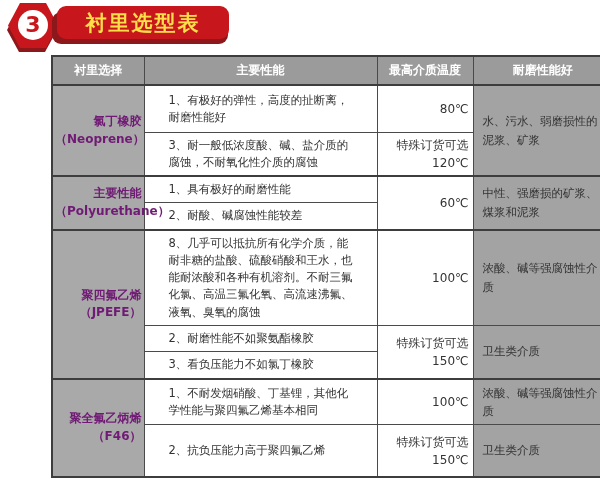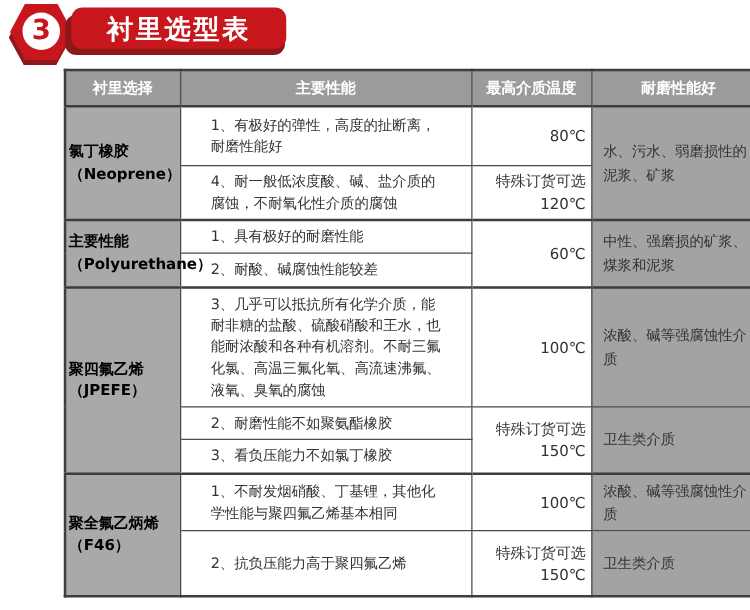--- a/index.html
+++ b/index.html
@@ -30,21 +30,21 @@
     font-size:22px;font-weight:bold;color:#c8161d;line-height:1;
   }
   .banner-shadow{
     position:absolute;left:52px;top:12px;width:176px;height:32px;
     background:#8c181c;border-radius:9px;
   }
   .banner{
     position:absolute;left:57px;top:6px;width:172px;height:33px;
     background:#c8161d;border-radius:9px;
     display:flex;align-items:center;justify-content:center;
-    color:#ffffff;font-size:21px;font-weight:bold;letter-spacing:2px;
+    color:#fde047;font-size:21px;font-weight:bold;letter-spacing:2px;
   }
   
   table.lining{
     position:absolute;left:12px;top:55px;
     width:561px;
     border-collapse:collapse;
     table-layout:fixed;
     font-size:11.5px;
     margin-left:39px;
   }
@@ -52,23 +52,23 @@
     border:1px solid #4a4a4a;
   }
   table.lining{border:2px solid #3d3d3d;}
   tr.group-top th,tr.group-top td{border-top:2px solid #3d3d3d;}
   th.col-hdr{
     background:#9b9b9b;color:#ffffff;
     font-size:12px;font-weight:bold;
     height:23px;text-align:center;padding:2px;
   }
   td.material{
-    background:#a9a9a9;color:#000000;
+    background:#a9a9a9;color:#701a75;
     font-weight:bold;font-size:12px;
-    text-align:left;vertical-align:middle;padding:2px;
+    text-align:right;vertical-align:middle;padding:2px;
     line-height:1.45;
   }
   td.perf{
     background:#ffffff;text-align:left;vertical-align:middle;
     padding:4px 24px;line-height:1.5;
   }
   td.temp{
     background:#ffffff;text-align:right;vertical-align:middle;
     font-size:12px;padding:3px 4px;line-height:1.5;
   }
@@ -114,21 +114,21 @@
       <tr class="group-top r1">
         <td class="material" rowspan="2">
           <div>氯丁橡胶</div>
           <div>（Neoprene）</div>
         </td>
         <td class="perf">1、有极好的弹性，高度的扯断离，耐磨性能好</td>
         <td class="temp">80℃</td>
         <td class="scope" rowspan="2">水、污水、弱磨损性的泥浆、矿浆</td>
       </tr>
       <tr class="r2">
-        <td class="perf">4、耐一般低浓度酸、碱、盐介质的腐蚀，不耐氧化性介质的腐蚀</td>
+        <td class="perf">3、耐一般低浓度酸、碱、盐介质的腐蚀，不耐氧化性介质的腐蚀</td>
         <td class="temp">
           <div>特殊订货可选</div>
           <div>120℃</div>
         </td>
       </tr>
 
       <tr class="group-top r3">
         <td class="material" rowspan="2">
           <div>主要性能</div>
           <div>（Polyurethane）</div>
@@ -139,21 +139,21 @@
       </tr>
       <tr class="r4">
         <td class="perf">2、耐酸、碱腐蚀性能较差</td>
       </tr>
 
       <tr class="group-top r5">
         <td class="material" rowspan="3">
           <div>聚四氟乙烯</div>
           <div>（JPEFE）</div>
         </td>
-        <td class="perf">3、几乎可以抵抗所有化学介质，能耐非糖的盐酸、硫酸硝酸和王水，也能耐浓酸和各种有机溶剂。不耐三氟化氯、高温三氟化氧、高流速沸氟、液氧、臭氧的腐蚀</td>
+        <td class="perf">8、几乎可以抵抗所有化学介质，能耐非糖的盐酸、硫酸硝酸和王水，也能耐浓酸和各种有机溶剂。不耐三氟化氯、高温三氟化氧、高流速沸氟、液氧、臭氧的腐蚀</td>
         <td class="temp">100℃</td>
         <td class="scope">浓酸、碱等强腐蚀性介质</td>
       </tr>
       <tr class="r6">
         <td class="perf">2、耐磨性能不如聚氨酯橡胶</td>
         <td class="temp" rowspan="2">
           <div>特殊订货可选</div>
           <div>150℃</div>
         </td>
         <td class="scope center" rowspan="2">卫生类介质</td>

